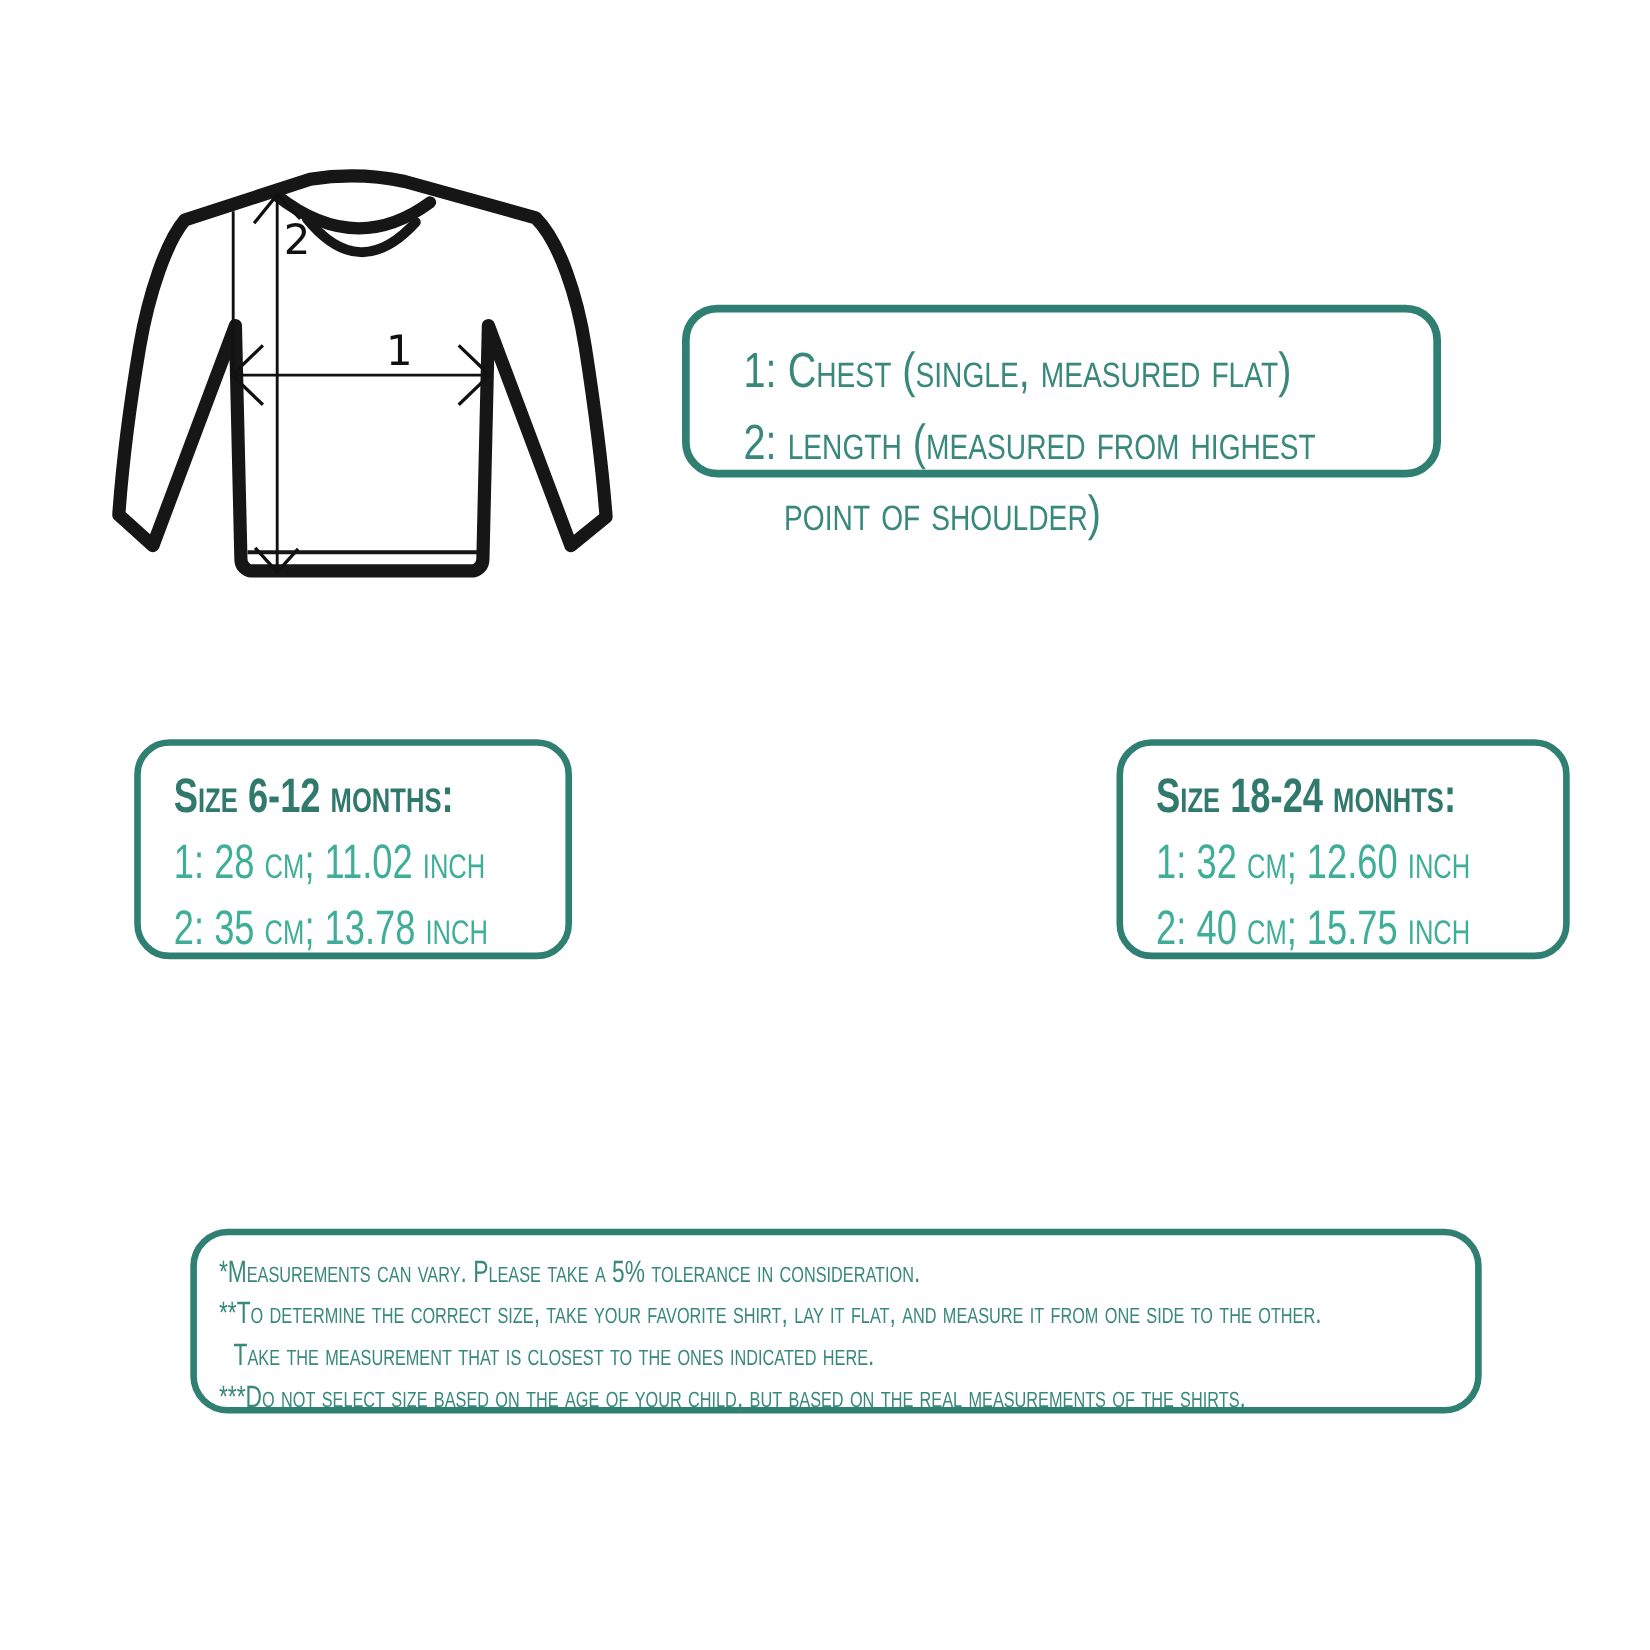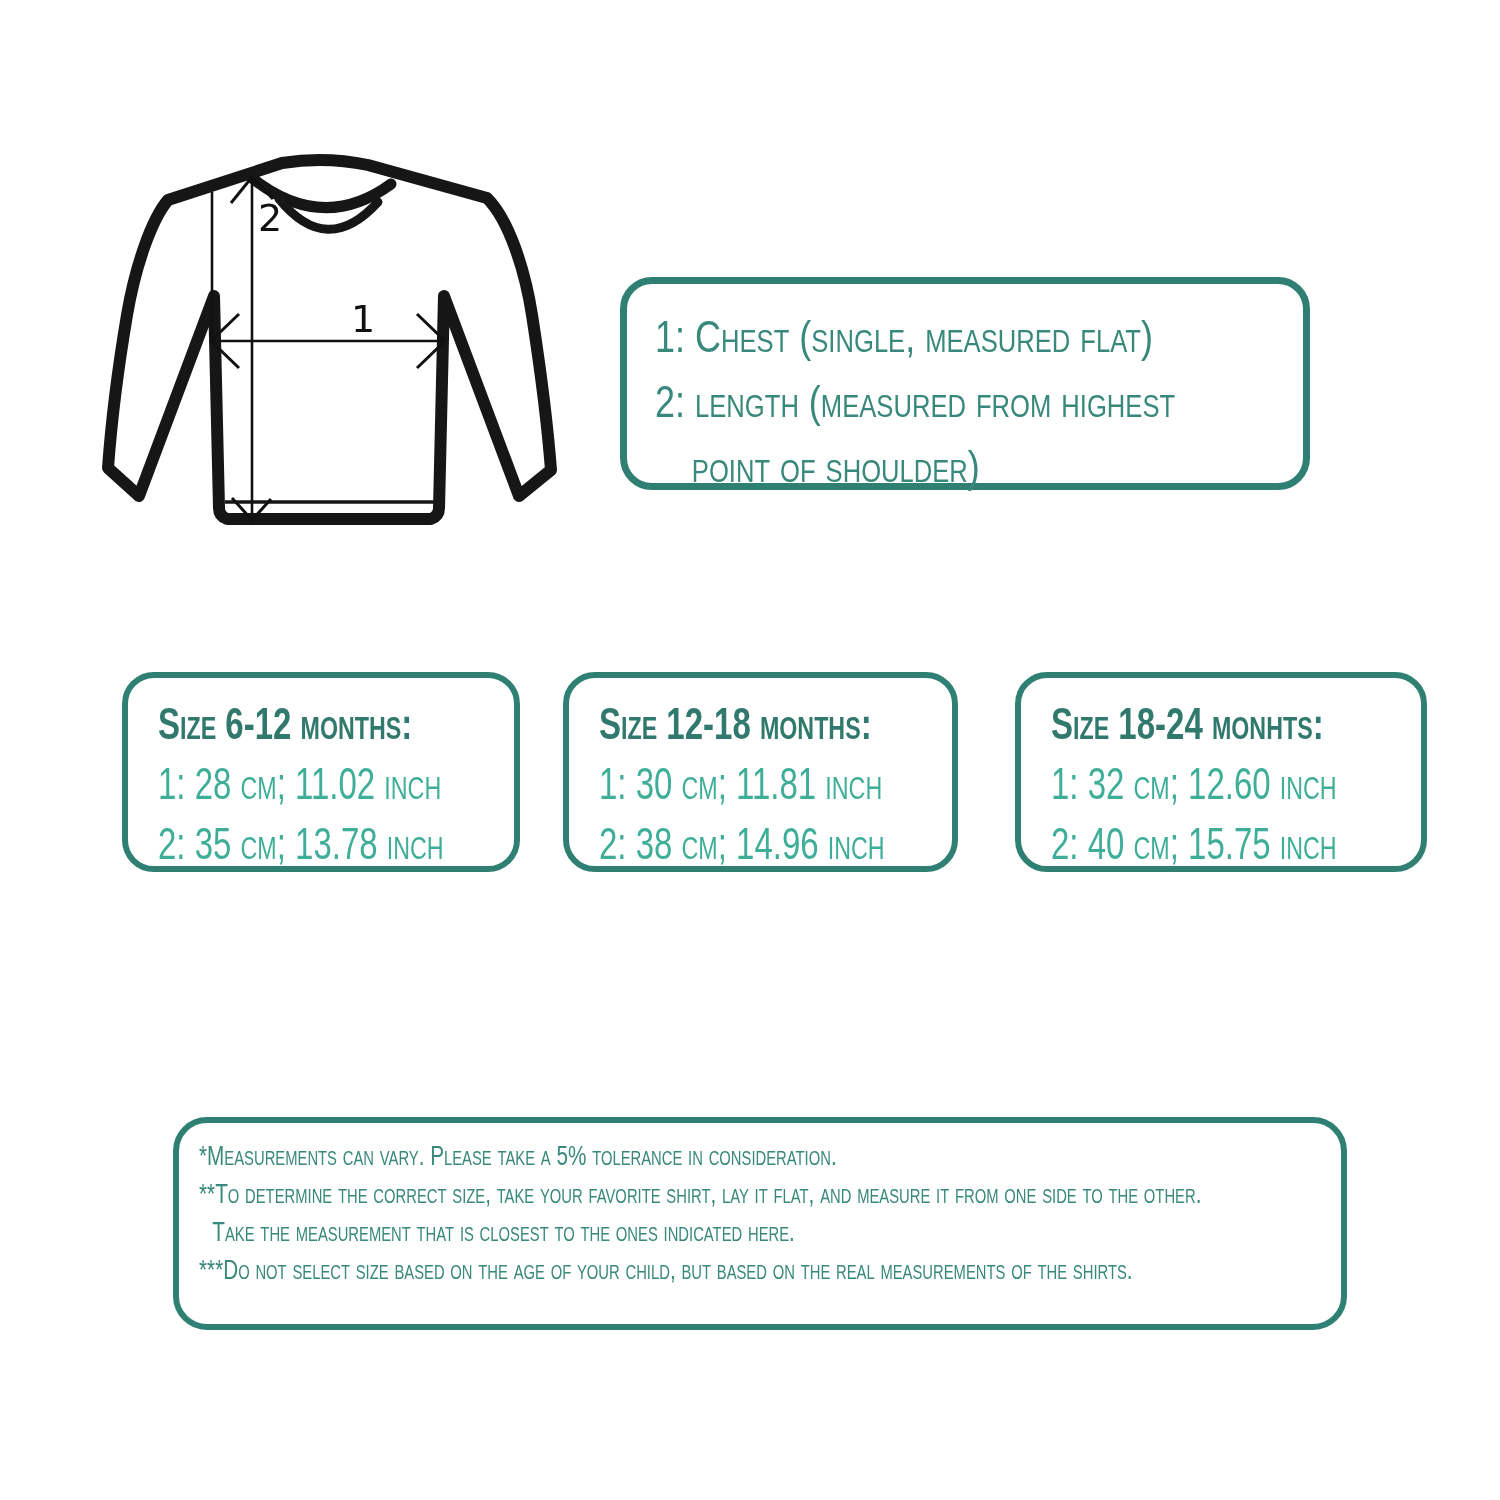--- a/index.html
+++ b/index.html
@@ -13,37 +13,37 @@
     position:absolute; background:#ffffff; box-sizing:border-box;
     border:6px solid #2f8073; border-radius:32px;
   }
 
   
   .condense { transform-origin:left top; }
 
   .sc { font-variant:small-caps; }
 
   
-  .legend { left:620px; top:277px; width:690px; height:213px; border-width:7px; padding:20px 0 0 28px; }
+  .legend { left:620px; top:277px; width:690px; height:157px; border-width:7px; padding:20px 0 0 49px; }
   .legend .condense { transform:scaleX(0.80); width:125%; }
   .legend p { margin:0; font-size:45px; line-height:65px; color:#38897b; white-space:nowrap; }
   .legend p.indent { padding-left:46px; }
 
   
   .sizebox { top:672px; height:200px; padding:16px 0 15px 30px; }
   .sizebox .condense { transform:scaleX(0.75); width:133%; }
   .sizebox p { margin:0; font-size:44px; line-height:60px; white-space:nowrap; }
   .sizebox .title { color:#31796d; font-weight:bold; }
   .sizebox .meas  { color:#3fae98; }
   .box1 { left:122px;  width:398px; }
   .box2 { left:563px;  width:395px; }
   .box3 { left:1015px; width:412px; }
 
   
-  .notes { left:173px; top:1117px; width:1174px; height:213px; border-radius:34px; padding:14px 0 0 20px; }
+  .notes { left:173px; top:1117px; width:1174px; height:168px; border-radius:34px; padding:14px 0 0 20px; }
   .notes .condense { transform:scaleX(0.74); width:135%; }
   .notes p { margin:0; font-size:28px; line-height:38px; color:#38897b; white-space:nowrap; }
   .notes p.indent { padding-left:18px; }
 
   
   .shirt { position:absolute; left:95px; top:130px; width:500px; height:440px; }
 </style>
 </head>
 <body>
 
@@ -99,27 +99,20 @@
   </div>
 
   <div class="rbox sizebox box1">
     <div class="condense">
       <p class="sc title">Size 6-12 months:</p>
       <p class="sc meas">1: 28 cm; 11.02 inch</p>
       <p class="sc meas">2: 35 cm; 13.78 inch</p>
     </div>
   </div>
 
-  <div class="rbox sizebox box2">
-    <div class="condense">
-      <p class="sc title">Size 12-18 months:</p>
-      <p class="sc meas">1: 30 cm; 11.81 inch</p>
-      <p class="sc meas">2: 38 cm; 14.96 inch</p>
-    </div>
-  </div>
 
   <div class="rbox sizebox box3">
     <div class="condense">
       <p class="sc title">Size 18-24 monhts:</p>
       <p class="sc meas">1: 32 cm; 12.60 inch</p>
       <p class="sc meas">2: 40 cm; 15.75 inch</p>
     </div>
   </div>
 
   <div class="rbox notes">

